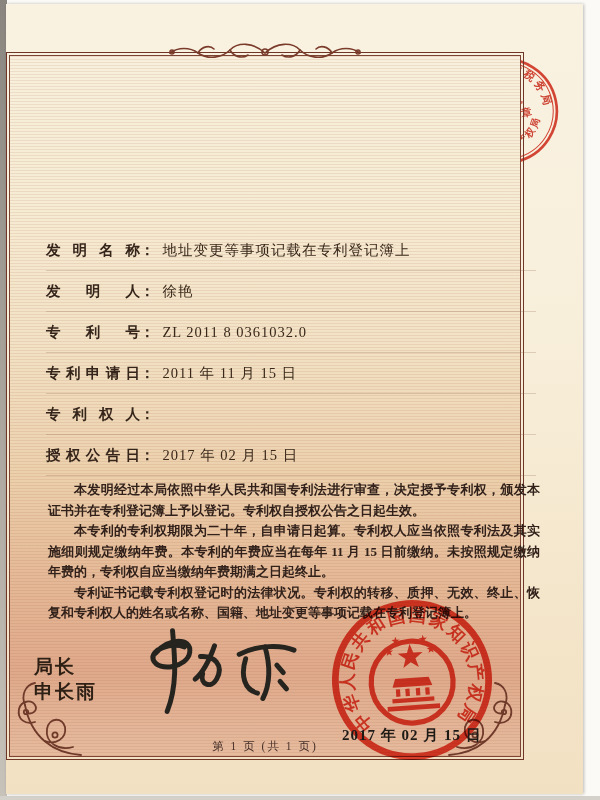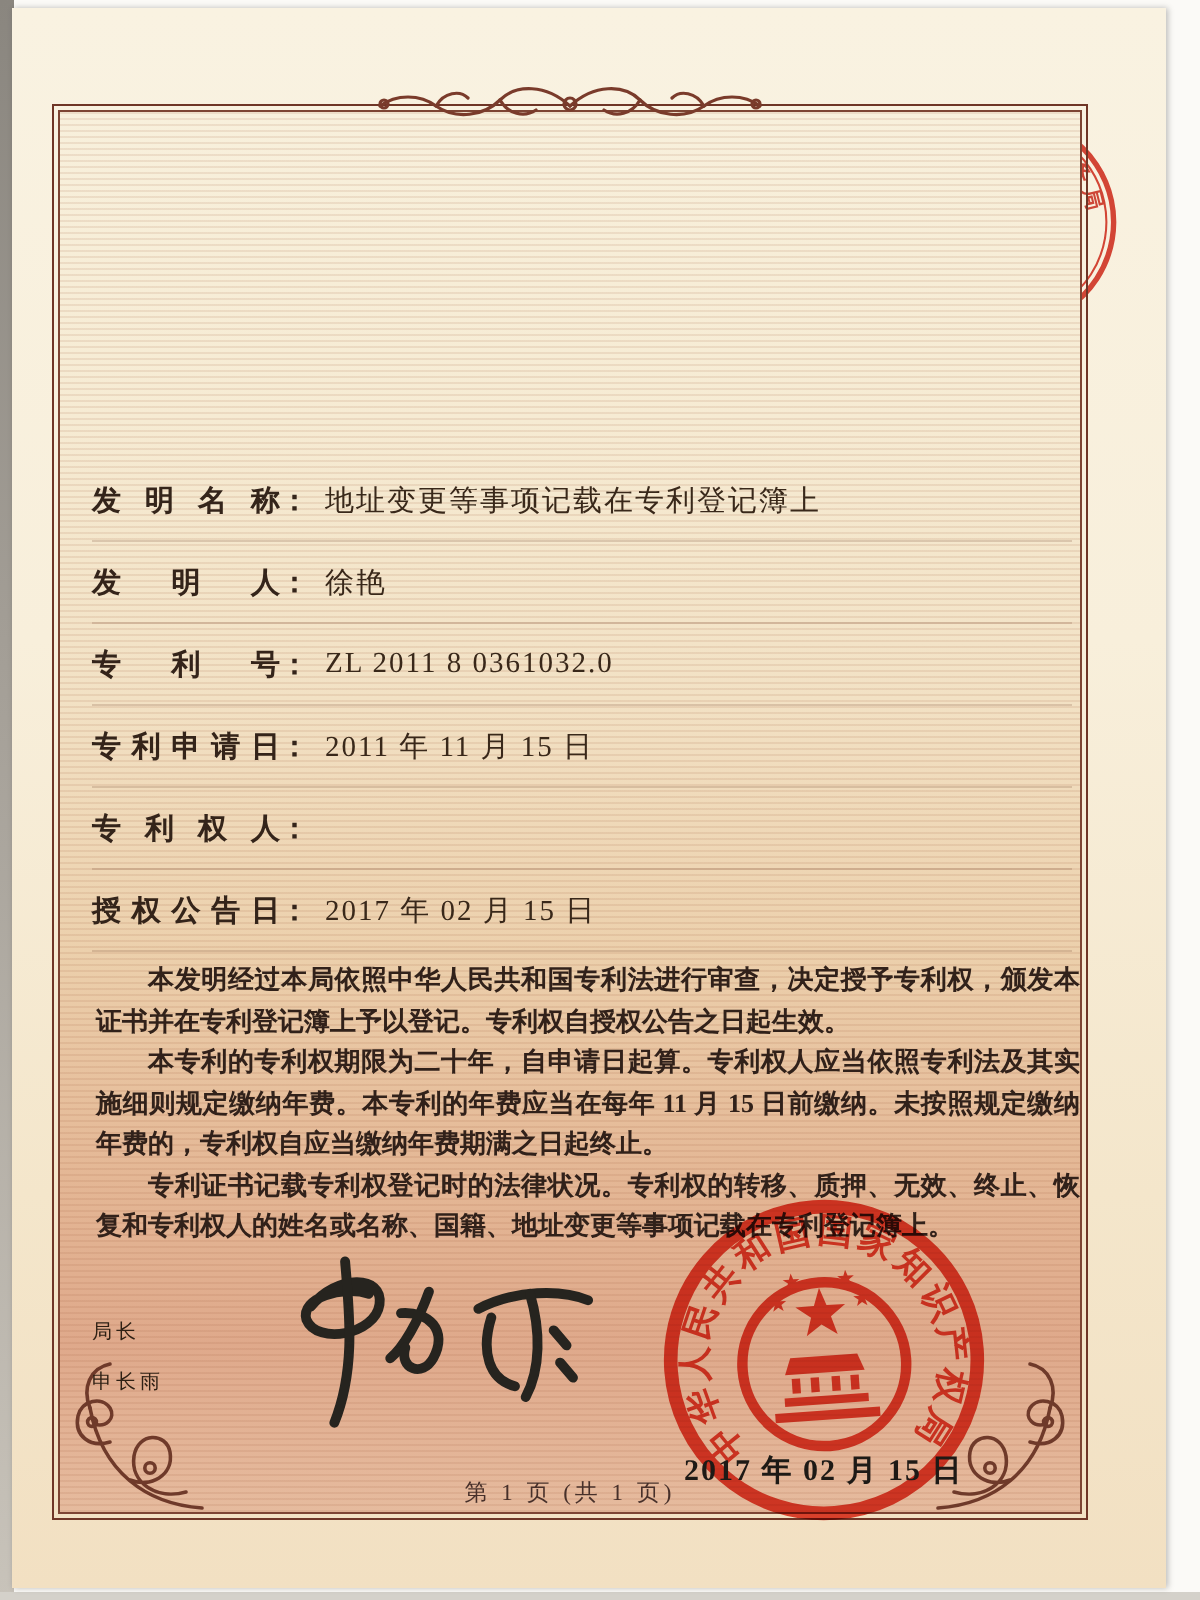--- a/index.html
+++ b/index.html
@@ -11,21 +11,21 @@
   .scan-edge-left{position:absolute;left:0;top:0;width:7px;height:800px;
     background:linear-gradient(180deg,#8a867f 0%,#a39e96 40%,#c8c3ba 100%);}
   .scan-edge-bottom{position:absolute;left:0;bottom:0;width:600px;height:4px;background:#d4d1ca;}
   .paper{
     position:absolute;left:6px;top:4px;width:577px;height:790px;
     background:linear-gradient(180deg,#f9f2e1 0%,#f8efdb 40%,#f4e6cb 75%,#f2e0c2 100%);
     box-shadow:1px 0 3px rgba(0,0,0,.25);
   }
   
   .frame{
-    position:absolute;left:20px;top:48px;width:516px;height:706px;
+    position:absolute;left:0;top:48px;width:516px;height:706px;
     border:1px solid #6f3526;
   }
   .frame-inner{
     position:absolute;left:2px;top:2px;right:2px;bottom:2px;
     border:1px solid #7d4433;
     background:linear-gradient(180deg,#f8f0dc 0%,#f6ebd3 22%,#f2e1c4 42%,#ecd0ac 60%,#e4b795 76%,#dfa98b 88%,#e6bb9e 100%);
   }
   .frame-inner::before{ 
     content:"";position:absolute;inset:0;
     background:repeating-linear-gradient(180deg,rgba(164,97,66,.13) 0 1px,rgba(255,255,255,0) 1px 3px);
@@ -57,21 +57,21 @@
     display:inline-block;width:94px;text-align:justify;text-align-last:justify;
     font-weight:bold;color:#34241a;
   }
   .fsep{font-weight:bold;color:#34241a;margin-right:8px;}
   .fvalue{letter-spacing:1px;}
   .paragraphs{
     position:absolute;left:42px;top:476px;width:492px;
     font-size:13px;line-height:20.5px;color:#31211a;text-align:justify;font-weight:bold;
   }
   .paragraphs p{margin:0;text-indent:2em;}
-  .sign-block{position:absolute;left:40px;top:650px;font-size:10px;font-weight:normal;
+  .sign-block{position:absolute;left:28px;top:650px;font-size:19px;font-weight:bold;
     color:#2e2014;line-height:25px;letter-spacing:2px;}
   .signature{position:absolute;left:130px;top:620px;width:172px;height:92px;}
   .big-seal{position:absolute;left:322px;top:592px;width:168px;height:168px;
     mix-blend-mode:multiply;opacity:.93;transform:rotate(-4deg);}
   .seal-date{
     position:absolute;left:336px;top:722px;font-size:15px;font-weight:bold;
     color:#1e1a16;letter-spacing:1px;z-index:6;
   }
   .page-footer{
     position:absolute;left:0;bottom:5px;width:100%;text-align:center;

